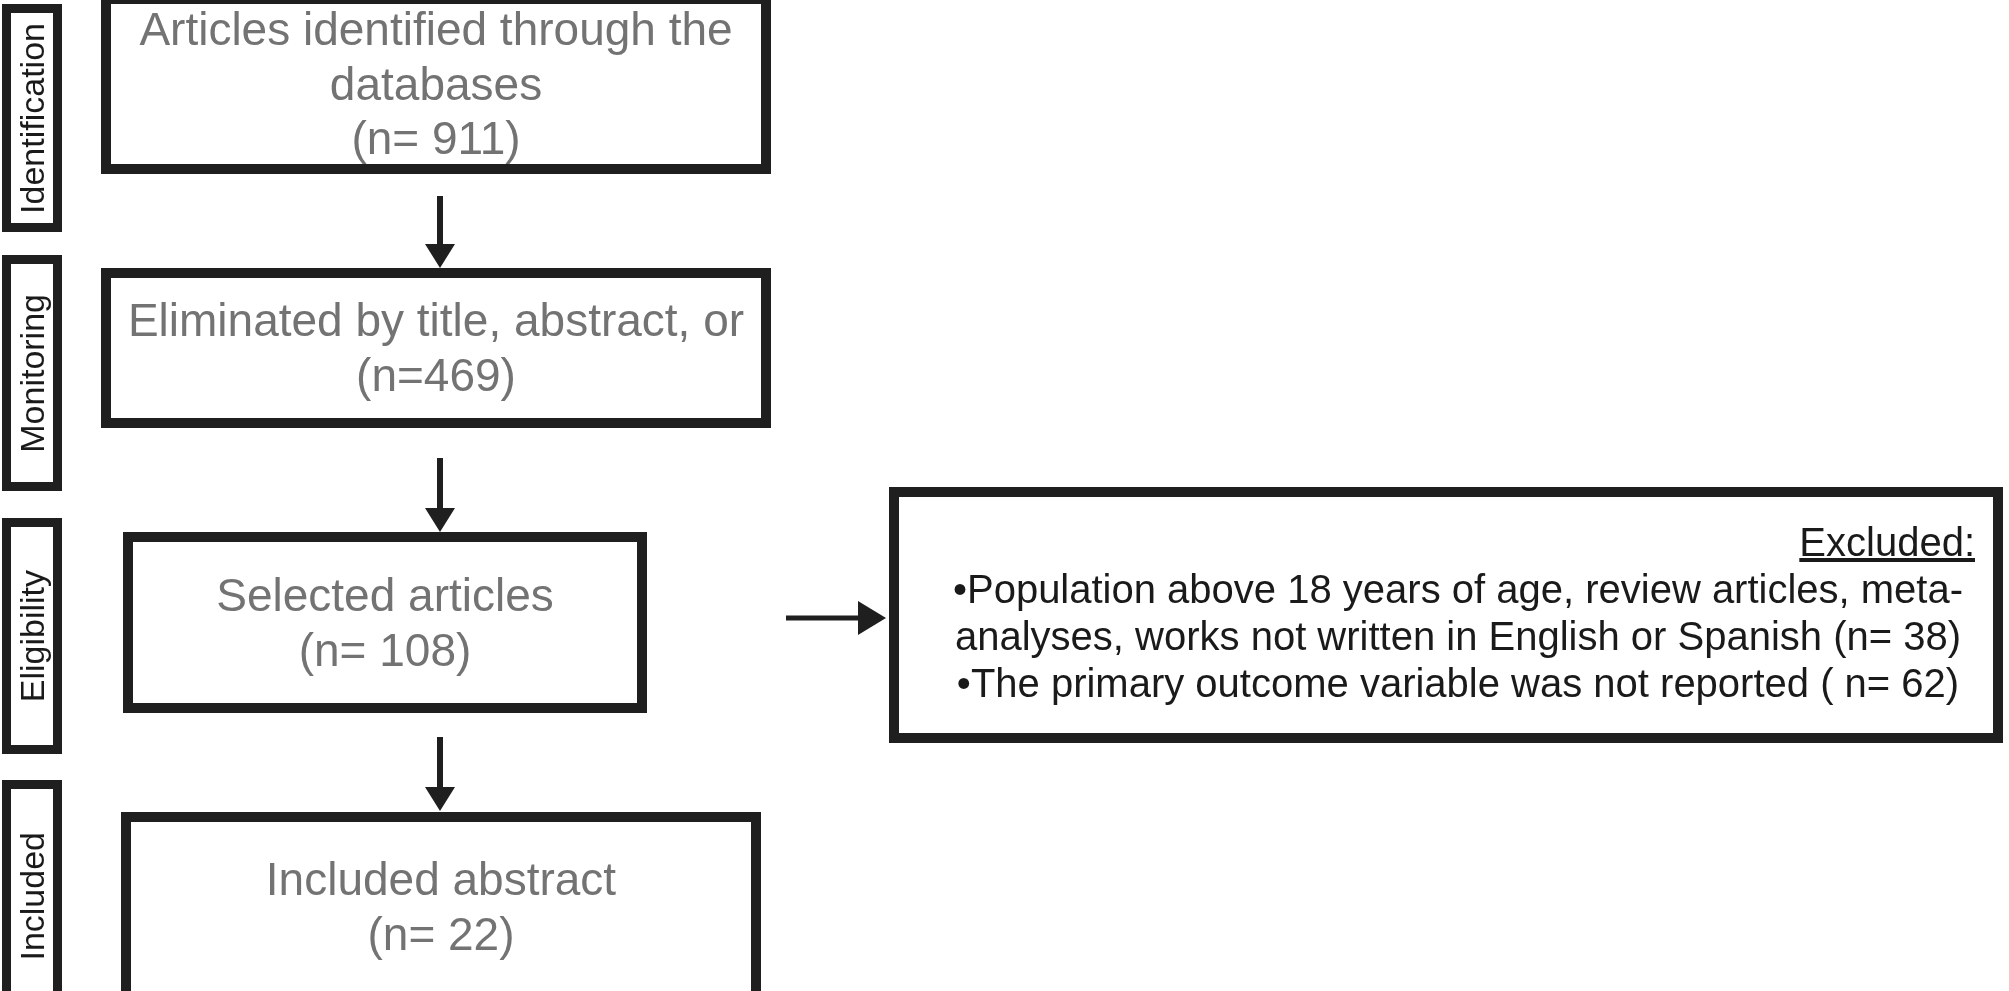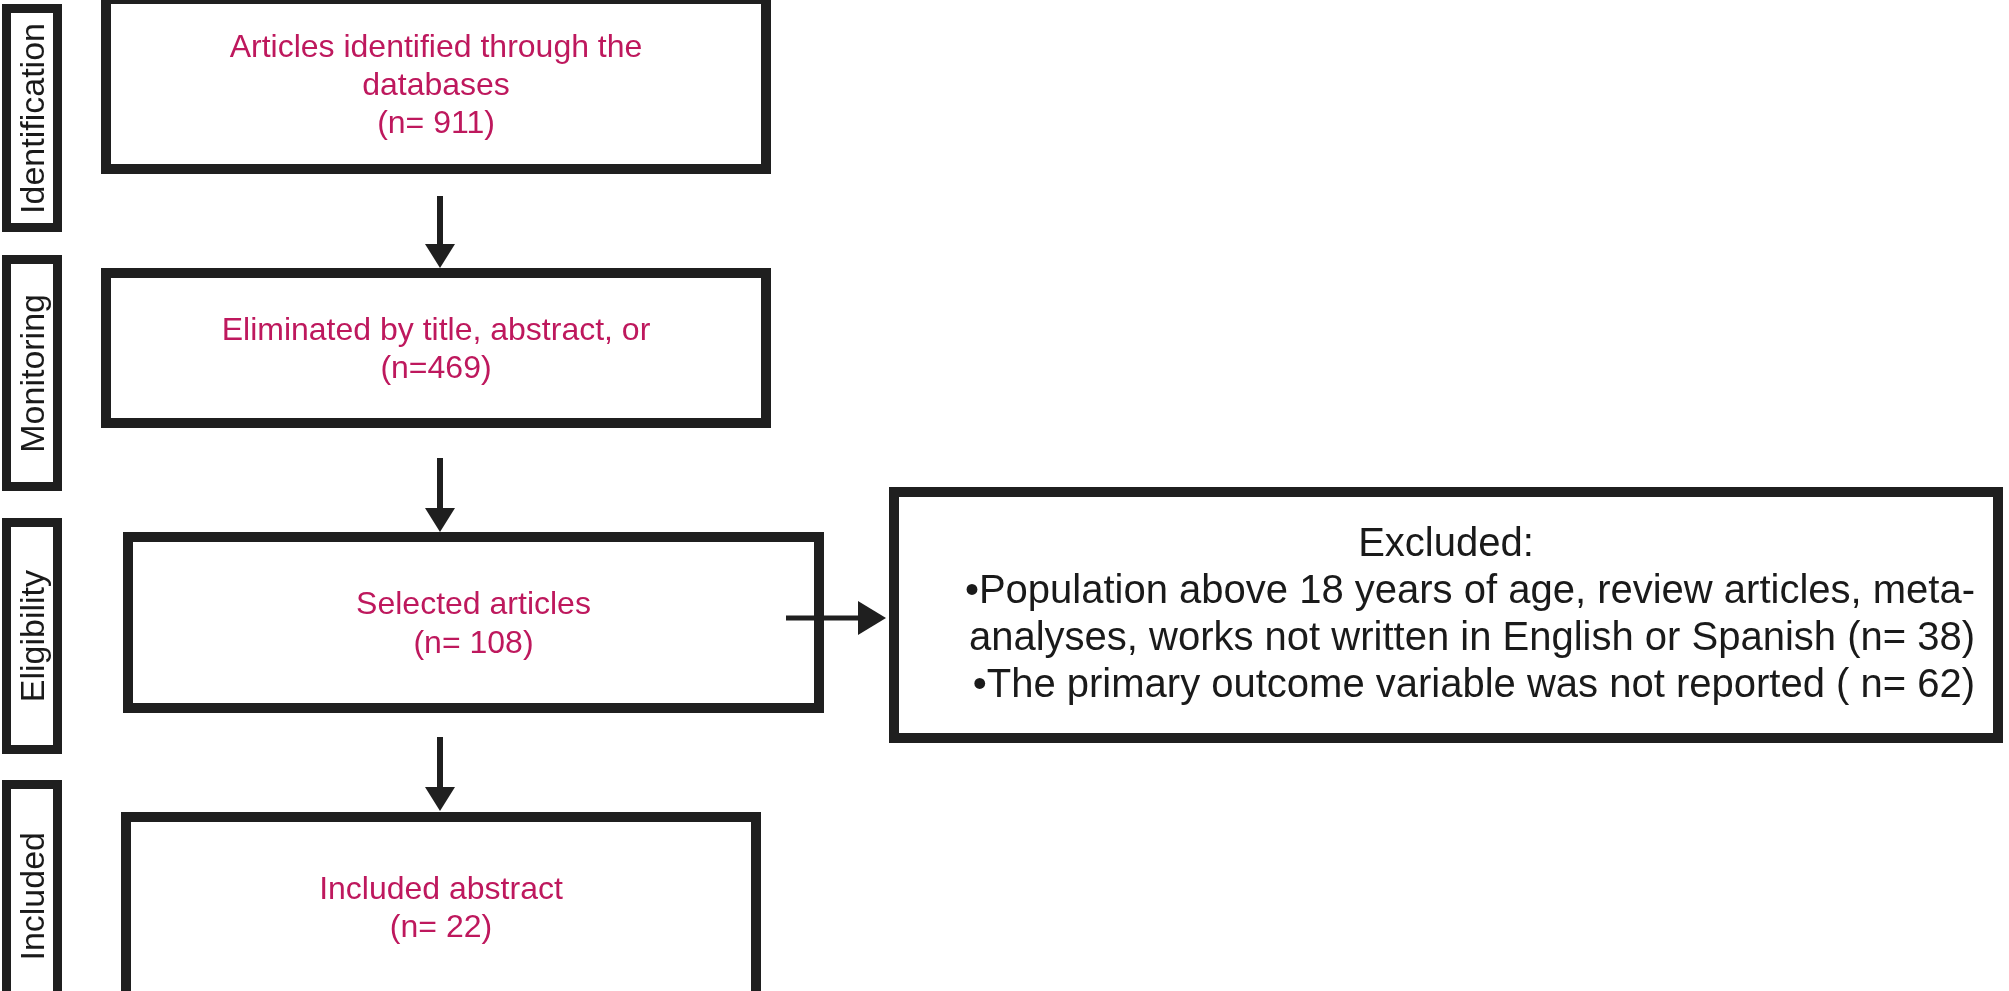--- a/index.html
+++ b/index.html
@@ -46,49 +46,50 @@
     border: 10px solid #1f1f1f;
     background: #ffffff;
     display: flex;
     flex-direction: column;
     align-items: center;
     justify-content: center;
     text-align: center;
     padding: 4px 14px;
   }
   .flow-line {
-    font-size: 32px;
+    font-size: 46px;
     line-height: 1.19;
     white-space: nowrap;
-    color: #be185d;
+    color: #737373;
   }
 
   
   .excl-box {
     position: absolute;
     box-sizing: border-box;
     border: 10px solid #1f1f1f;
     background: #ffffff;
     display: flex;
     flex-direction: column;
     align-items: stretch;
     justify-content: center;
     padding: 6px 18px 10px 18px;
   }
   .excl-head {
     font-size: 40px;
     line-height: 1.18;
-    text-align: center;
+    text-align: right;
     color: #1a1a1a;
     white-space: nowrap;
+    text-decoration: underline;
   }
   .excl-item {
     font-size: 40px;
     line-height: 1.18;
-    text-align: right;
+    text-align: center;
     color: #1a1a1a;
     margin-left: 24px;
   }
 
   
   .conn {
     position: absolute;
   }
   .v-arrow .shaft {
     position: absolute;
@@ -164,21 +165,21 @@
   <div class="flow-box" style="left:101px; top:268px; width:670px; height:160px;">
     <div class="flow-line">Eliminated by title, abstract, or</div>
     <div class="flow-line">(n=469)</div>
   </div>
 
   <div class="conn v-arrow" style="left:412px; top:458px; width:56px; height:74px;">
     <div class="shaft" style="height:52px;"></div>
     <div class="head"></div>
   </div>
 
-  <div class="flow-box" style="left:123px; top:532px; width:701px; height:181px;">
+  <div class="flow-box" style="left:123px; top:532px; width:524px; height:181px;">
     <div class="flow-line">Selected articles</div>
     <div class="flow-line">(n= 108)</div>
   </div>
 
   <div class="conn h-arrow" style="left:786px; top:600px; width:100px; height:36px;">
     <div class="shaft" style="width:80px;"></div>
     <div class="head"></div>
   </div>
 
   <div class="conn v-arrow" style="left:412px; top:737px; width:56px; height:74px;">

